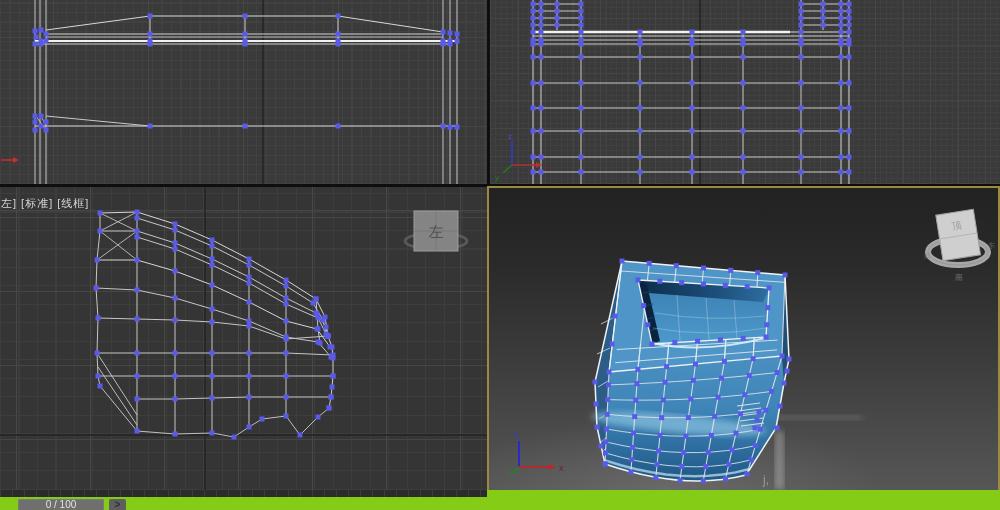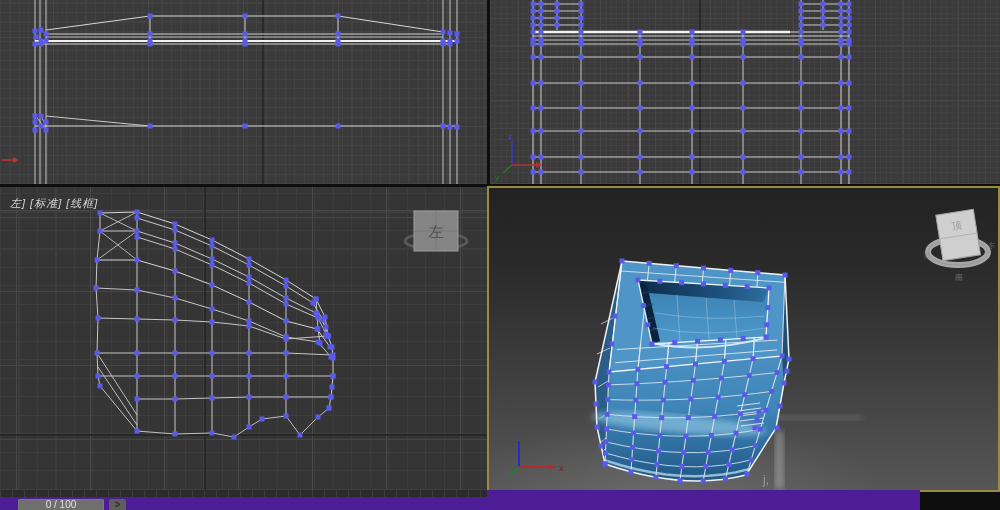--- a/index.html
+++ b/index.html
@@ -28,23 +28,23 @@
       repeating-linear-gradient(90deg,#3d3d3d 0 1px,transparent 1px 18.5px),
       repeating-linear-gradient(0deg,#3d3d3d 0 1px,transparent 1px 18.5px);
     background-position:16px 0,0 24px,0 0,0 0;}
   #vp-persp{left:487px;top:186px;width:513px;height:306px;border:2px solid #9c8b3e;
     box-sizing:border-box;
     background:
       radial-gradient(ellipse 60% 35% at 35% 100%, rgba(150,150,150,.30), rgba(150,150,150,0) 70%),
       linear-gradient(#222222 0%,#2a2a2a 25%,#383838 50%,#474747 75%,#565656 100%);}
   .vp-label{position:absolute;left:9px;top:8px;font-size:11px;color:#d6d6d6;
     letter-spacing:1px;white-space:nowrap;z-index:5;cursor:default;}
-  #vp-left .vp-label{left:10px;top:9px;font-style:italic;}
+  #vp-left .vp-label{left:1px;top:9px;}
   
-  #bottombar{position:absolute;left:0;top:490px;width:920px;height:20px;background:#4c1d95;}
+  #bottombar{position:absolute;left:0;top:490px;width:1000px;height:20px;background:#84cc16;}
   #tickstrip{position:absolute;left:0;top:0;width:487px;height:7px;background-color:#2b2b2b;
     background-image:repeating-linear-gradient(90deg,#3c3c3c 0 1px,transparent 1px 12px);}
   #timeslider-thumb{position:absolute;left:18px;top:9px;width:86px;height:12px;background:#6f6f6f;
     border-radius:2px;color:#e2e2e2;font-size:10px;line-height:12px;text-align:center;
     box-shadow:inset 0 0 0 1px #7a7a7a;cursor:pointer;}
   #nextframe-btn{position:absolute;left:109px;top:9px;width:17px;height:12px;background:#5e5e5e;
     border-radius:2px;color:#2e2e2e;font-size:10px;font-weight:bold;line-height:12px;
     text-align:center;cursor:pointer;}
 </style>
 </head>

